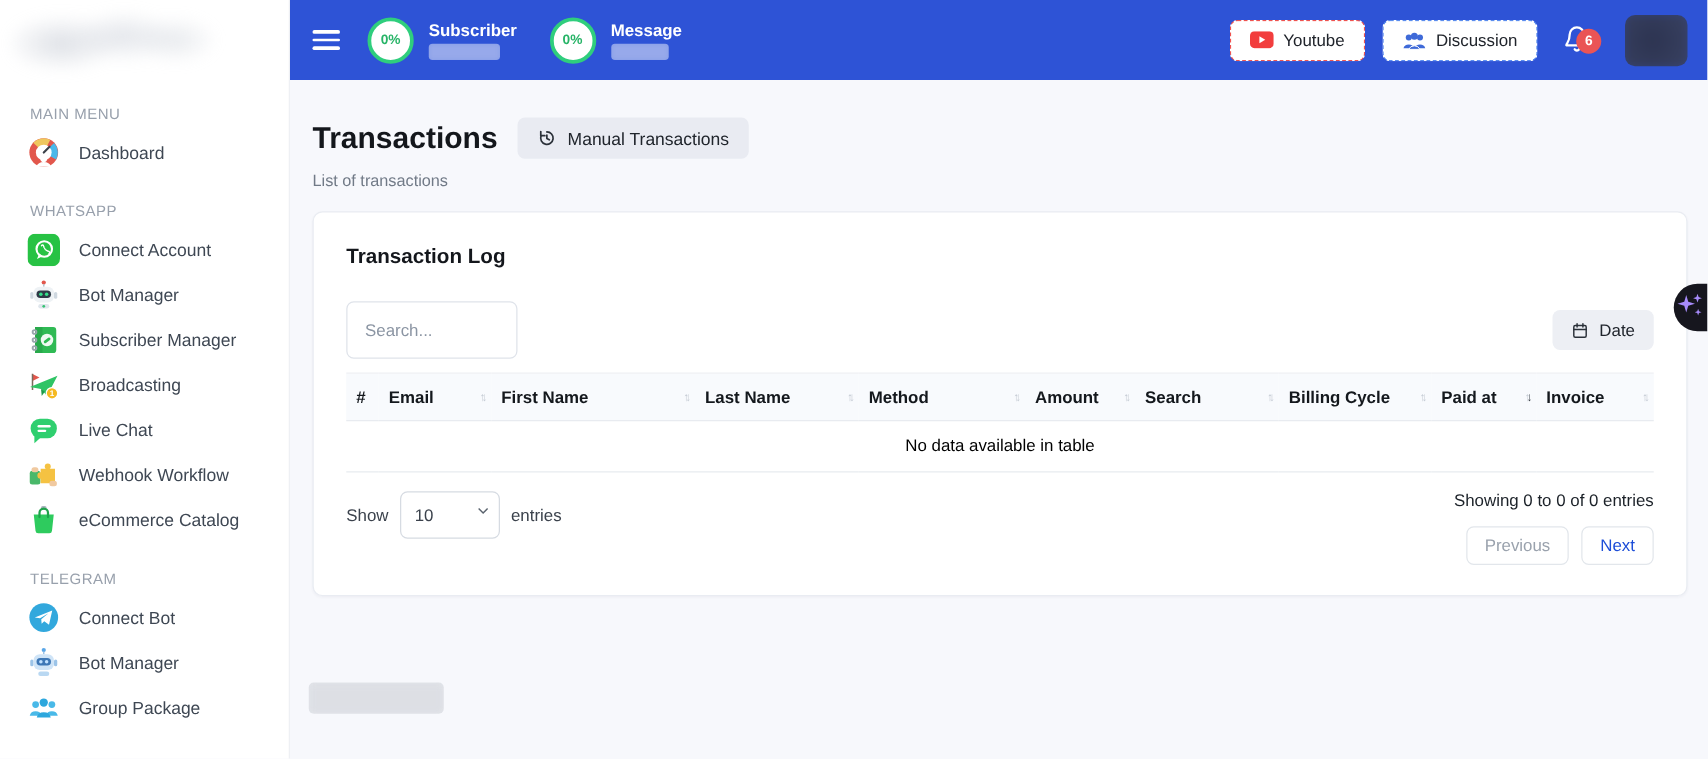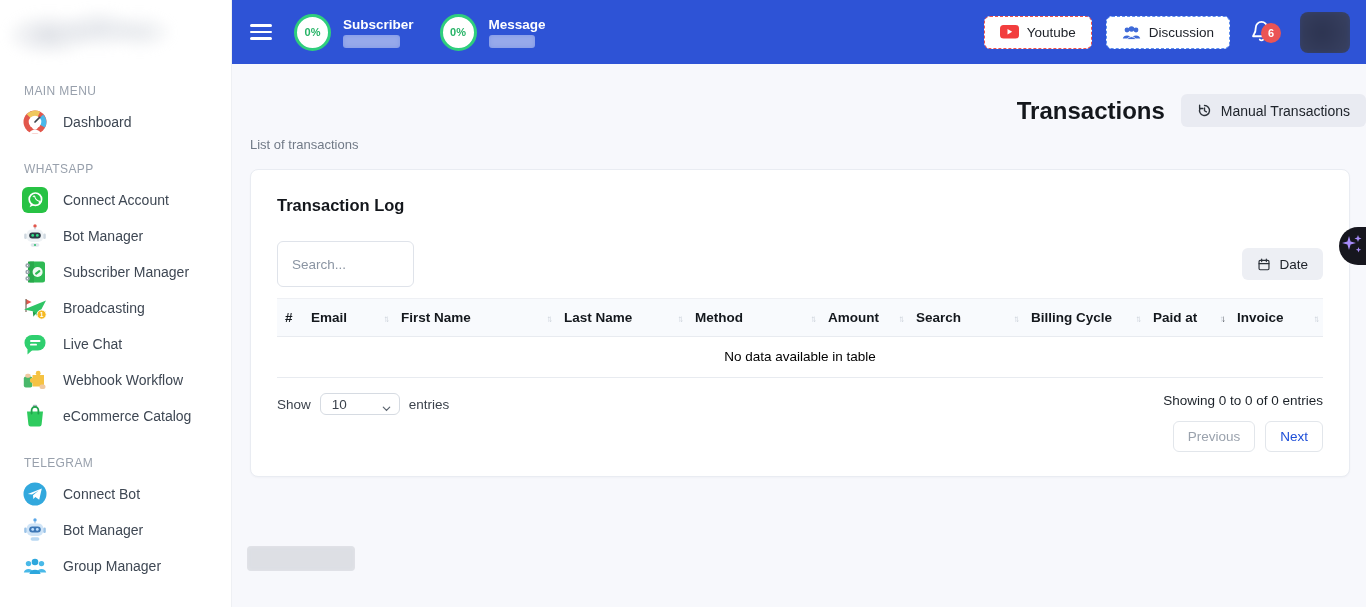--- a/index.html
+++ b/index.html
@@ -34,21 +34,21 @@
   .nav-btn { display:flex; align-items:center; gap:8px; height:33px; padding:0 15px; background:#fff; border-radius:6px; font-size:13.5px; color:#20242b; cursor:pointer; }
   .nav-btn.yt { border:1.5px dashed #ef5350; }
   .nav-btn.disc { border:1.5px dashed #5b8def; }
   .bell-wrap { position:relative; width:26px; height:28px; margin:0 10px 0 6px; cursor:pointer; }
   .badge { position:absolute; left:11px; top:5px; width:20px; height:20px; border-radius:50%; background:#ea5455; color:#fff; font-size:11px; font-weight:bold; display:flex; align-items:center; justify-content:center; }
   .avatar { width:50px; height:41px; border-radius:8px; overflow:hidden; position:relative; cursor:pointer; }
   .avatar i { position:absolute; inset:-6px; background:radial-gradient(circle at 45% 50%, #2c3350, #3c4566); filter:blur(5px); }
 
   
   .main { position:absolute; left:232px; right:0; top:64px; bottom:0; background:#f7f8fc; }
-  .page-head { display:flex; align-items:center; gap:16px; padding:30px 0 0 18px;justify-content:flex-end; }
+  .page-head { display:flex; align-items:center; gap:16px; padding:30px 0 0 18px; }
   .page-title { font-size:24px; font-weight:bold; color:#14171c; }
   .manual-btn { display:flex; align-items:center; gap:9px; height:33px; padding:0 16px; background:#e9ebf2; border-radius:6px; font-size:14px; color:#20252c; cursor:pointer; }
   .page-sub { padding:10px 0 0 18px; font-size:13px; color:#717a87; }
 
   .card { margin:17px 16px 0 18px; background:#fff; border:1px solid #e9ecf2; border-radius:8px; padding:26px 26px 24px; box-shadow:0 1px 2px rgba(20,30,60,.03); }
   .card-title { font-size:16.5px; font-weight:bold; color:#14171c; }
   .tools-row { margin-top:26px; display:flex; align-items:center; justify-content:space-between; }
   .search-input { width:137px; height:46px; border:1px solid #dfe3ea; border-radius:6px; padding:0 14px; font-size:13.5px; color:#2b323c; outline:none; font-family:"Liberation Sans", sans-serif; }
   .search-input::placeholder { color:#8b95a3; }
   .date-btn { display:flex; align-items:center; gap:8px; height:32px; padding:0 15px; background:#edeff4; border-radius:6px; font-size:13.5px; color:#20252c; cursor:pointer; }
@@ -56,21 +56,21 @@
   table.tx { width:100%; margin-top:11px; border-collapse:collapse; table-layout:fixed; }
   .tx thead th { background:#f8fafd; font-size:13.5px; font-weight:bold; color:#14181d; text-align:left; padding:11px 16px 11px 8px; border-top:1px solid #eef0f4; border-bottom:1px solid #e8ebf0; position:relative; white-space:nowrap; }
   .sort { position:absolute; right:5px; top:50%; transform:translateY(-50%); font-size:9.5px; color:#c6ccd5; letter-spacing:-2px; }
   .sort .dn { margin-left:-1px; }
   .th-sorted .sort .dn { color:#3c424b; }
   .tx td.empty { text-align:center; font-size:13.5px; color:#000000; padding:12px 8px 13px; border-bottom:1px solid #e8ebf0; }
 
   .table-footer { margin-top:15px; display:flex; justify-content:space-between; align-items:flex-start; }
   .show-group { display:flex; align-items:center; gap:9px; font-size:13.5px; color:#3b424c; }
   .select-wrap { position:relative; }
-  .page-size { appearance:none; -webkit-appearance:none; width:80px; height:22px; border:1px solid #d6dbe2; border-radius:6px; background:#fff; padding:0 24px 0 11px; font-size:13.5px; color:#3b424c; font-family:"Liberation Sans", sans-serif; cursor:pointer; }
+  .page-size { appearance:none; -webkit-appearance:none; width:80px; height:38px; border:1px solid #d6dbe2; border-radius:6px; background:#fff; padding:0 24px 0 11px; font-size:13.5px; color:#3b424c; font-family:"Liberation Sans", sans-serif; cursor:pointer; }
   .select-wrap svg { position:absolute; right:8px; top:10px; pointer-events:none; }
   .foot-right { display:flex; flex-direction:column; align-items:flex-end; gap:13px; }
   .summary { font-size:13.5px; color:#1c2229; }
   .pager { display:flex; gap:10px; }
   .pg-btn { height:31px; padding:0 14px; background:#fff; border:1px solid #e2e6eb; border-radius:6px; font-size:13.5px; display:flex; align-items:center; cursor:pointer; }
   .pg-btn.prev { color:#9aa2ad; }
   .pg-btn.next { color:#1d4ed8; }
 
   .footer-blur { position:absolute; left:15px; bottom:36px; width:108px; height:25px; border-radius:4px; overflow:hidden; }
   .footer-blur i { position:absolute; inset:-6px; background:#d4d7dd; filter:blur(5px); opacity:.75; }
@@ -234,21 +234,21 @@
       <span class="icn">
         <svg width="26" height="26" viewBox="0 0 26 26">
           <circle cx="6.5" cy="10.6" r="2.7" fill="#49b9e8"></circle>
           <circle cx="19.5" cy="10.6" r="2.7" fill="#49b9e8"></circle>
           <path d="M1.8 19.6 a4.8 4.4 0 0 1 9.4 0 Z" fill="#49b9e8"></path>
           <path d="M14.8 19.6 a4.8 4.4 0 0 1 9.4 0 Z" fill="#49b9e8"></path>
           <circle cx="13" cy="9" r="3.3" fill="#2da7dd"></circle>
           <path d="M7.4 21 a5.7 5.2 0 0 1 11.2 0 Z" fill="#2da7dd"></path>
         </svg>
       </span>
-      <span class="side-label">Group Manager</span>
+      <span class="side-label">Group Package</span>
     </a>
   </nav>
 </aside>
 
 <header class="navbar">
   <div class="hamburger">
       <span></span>
       <span></span>
       <span></span>
     </div>

